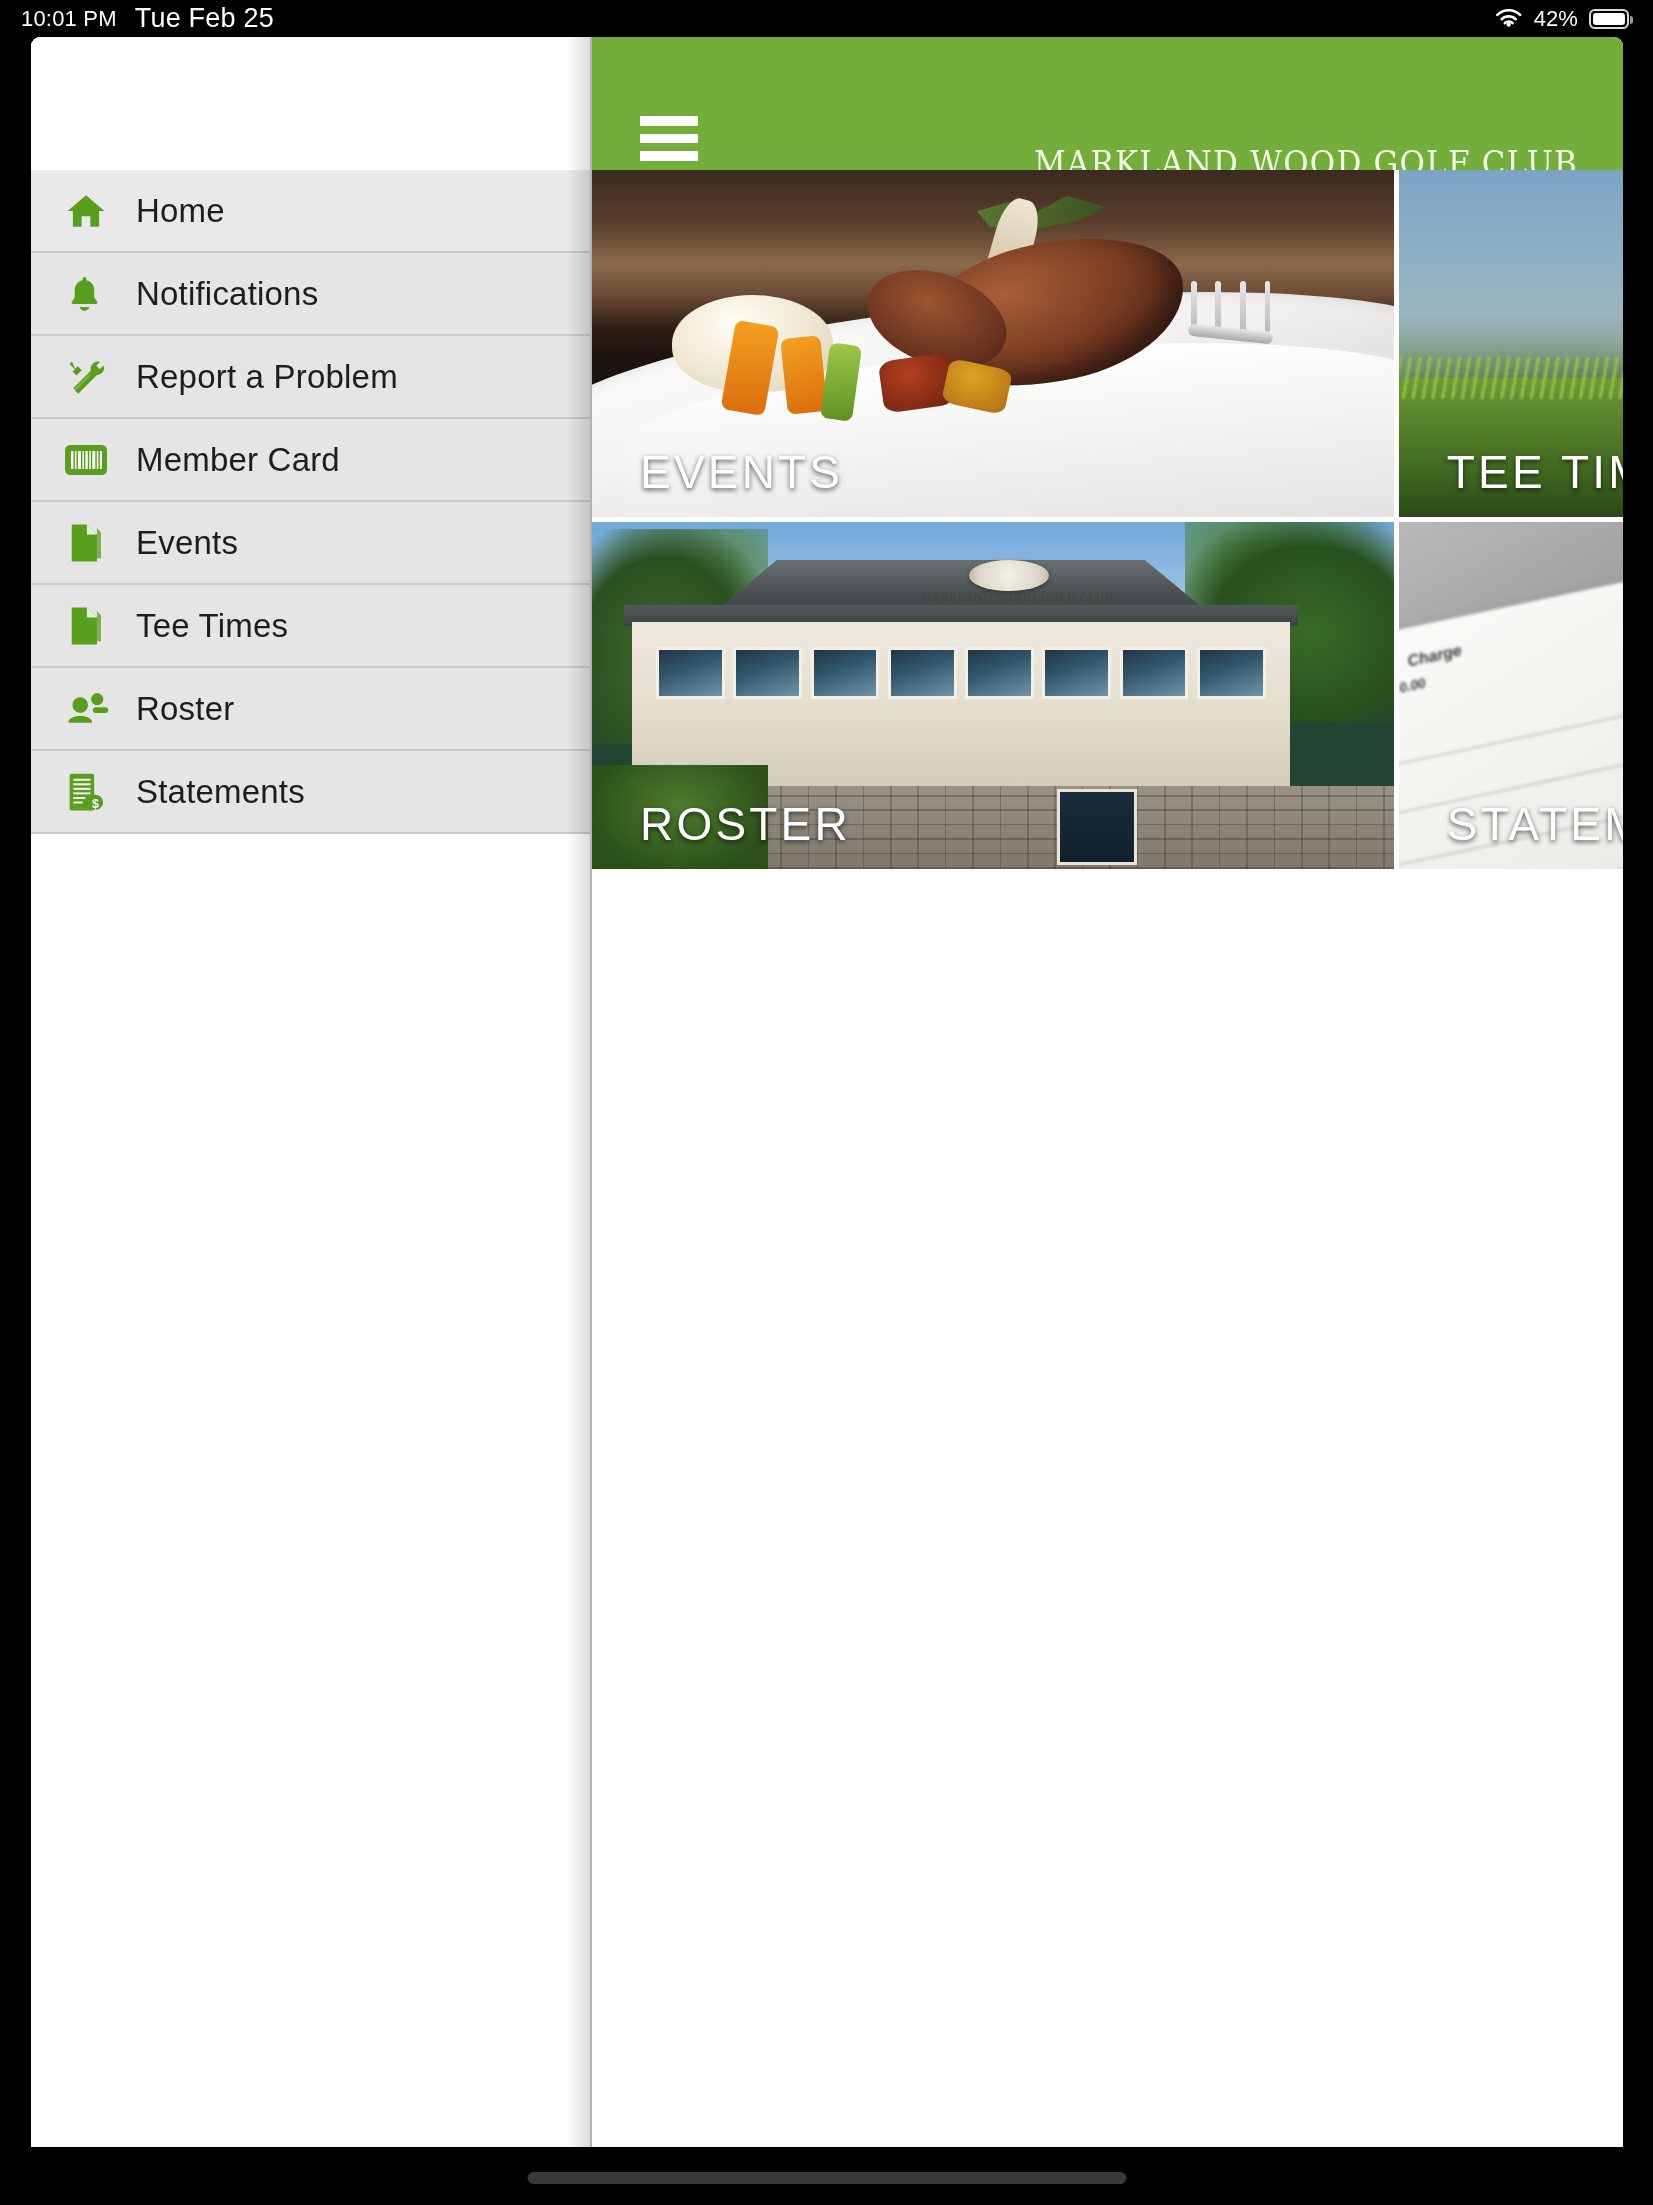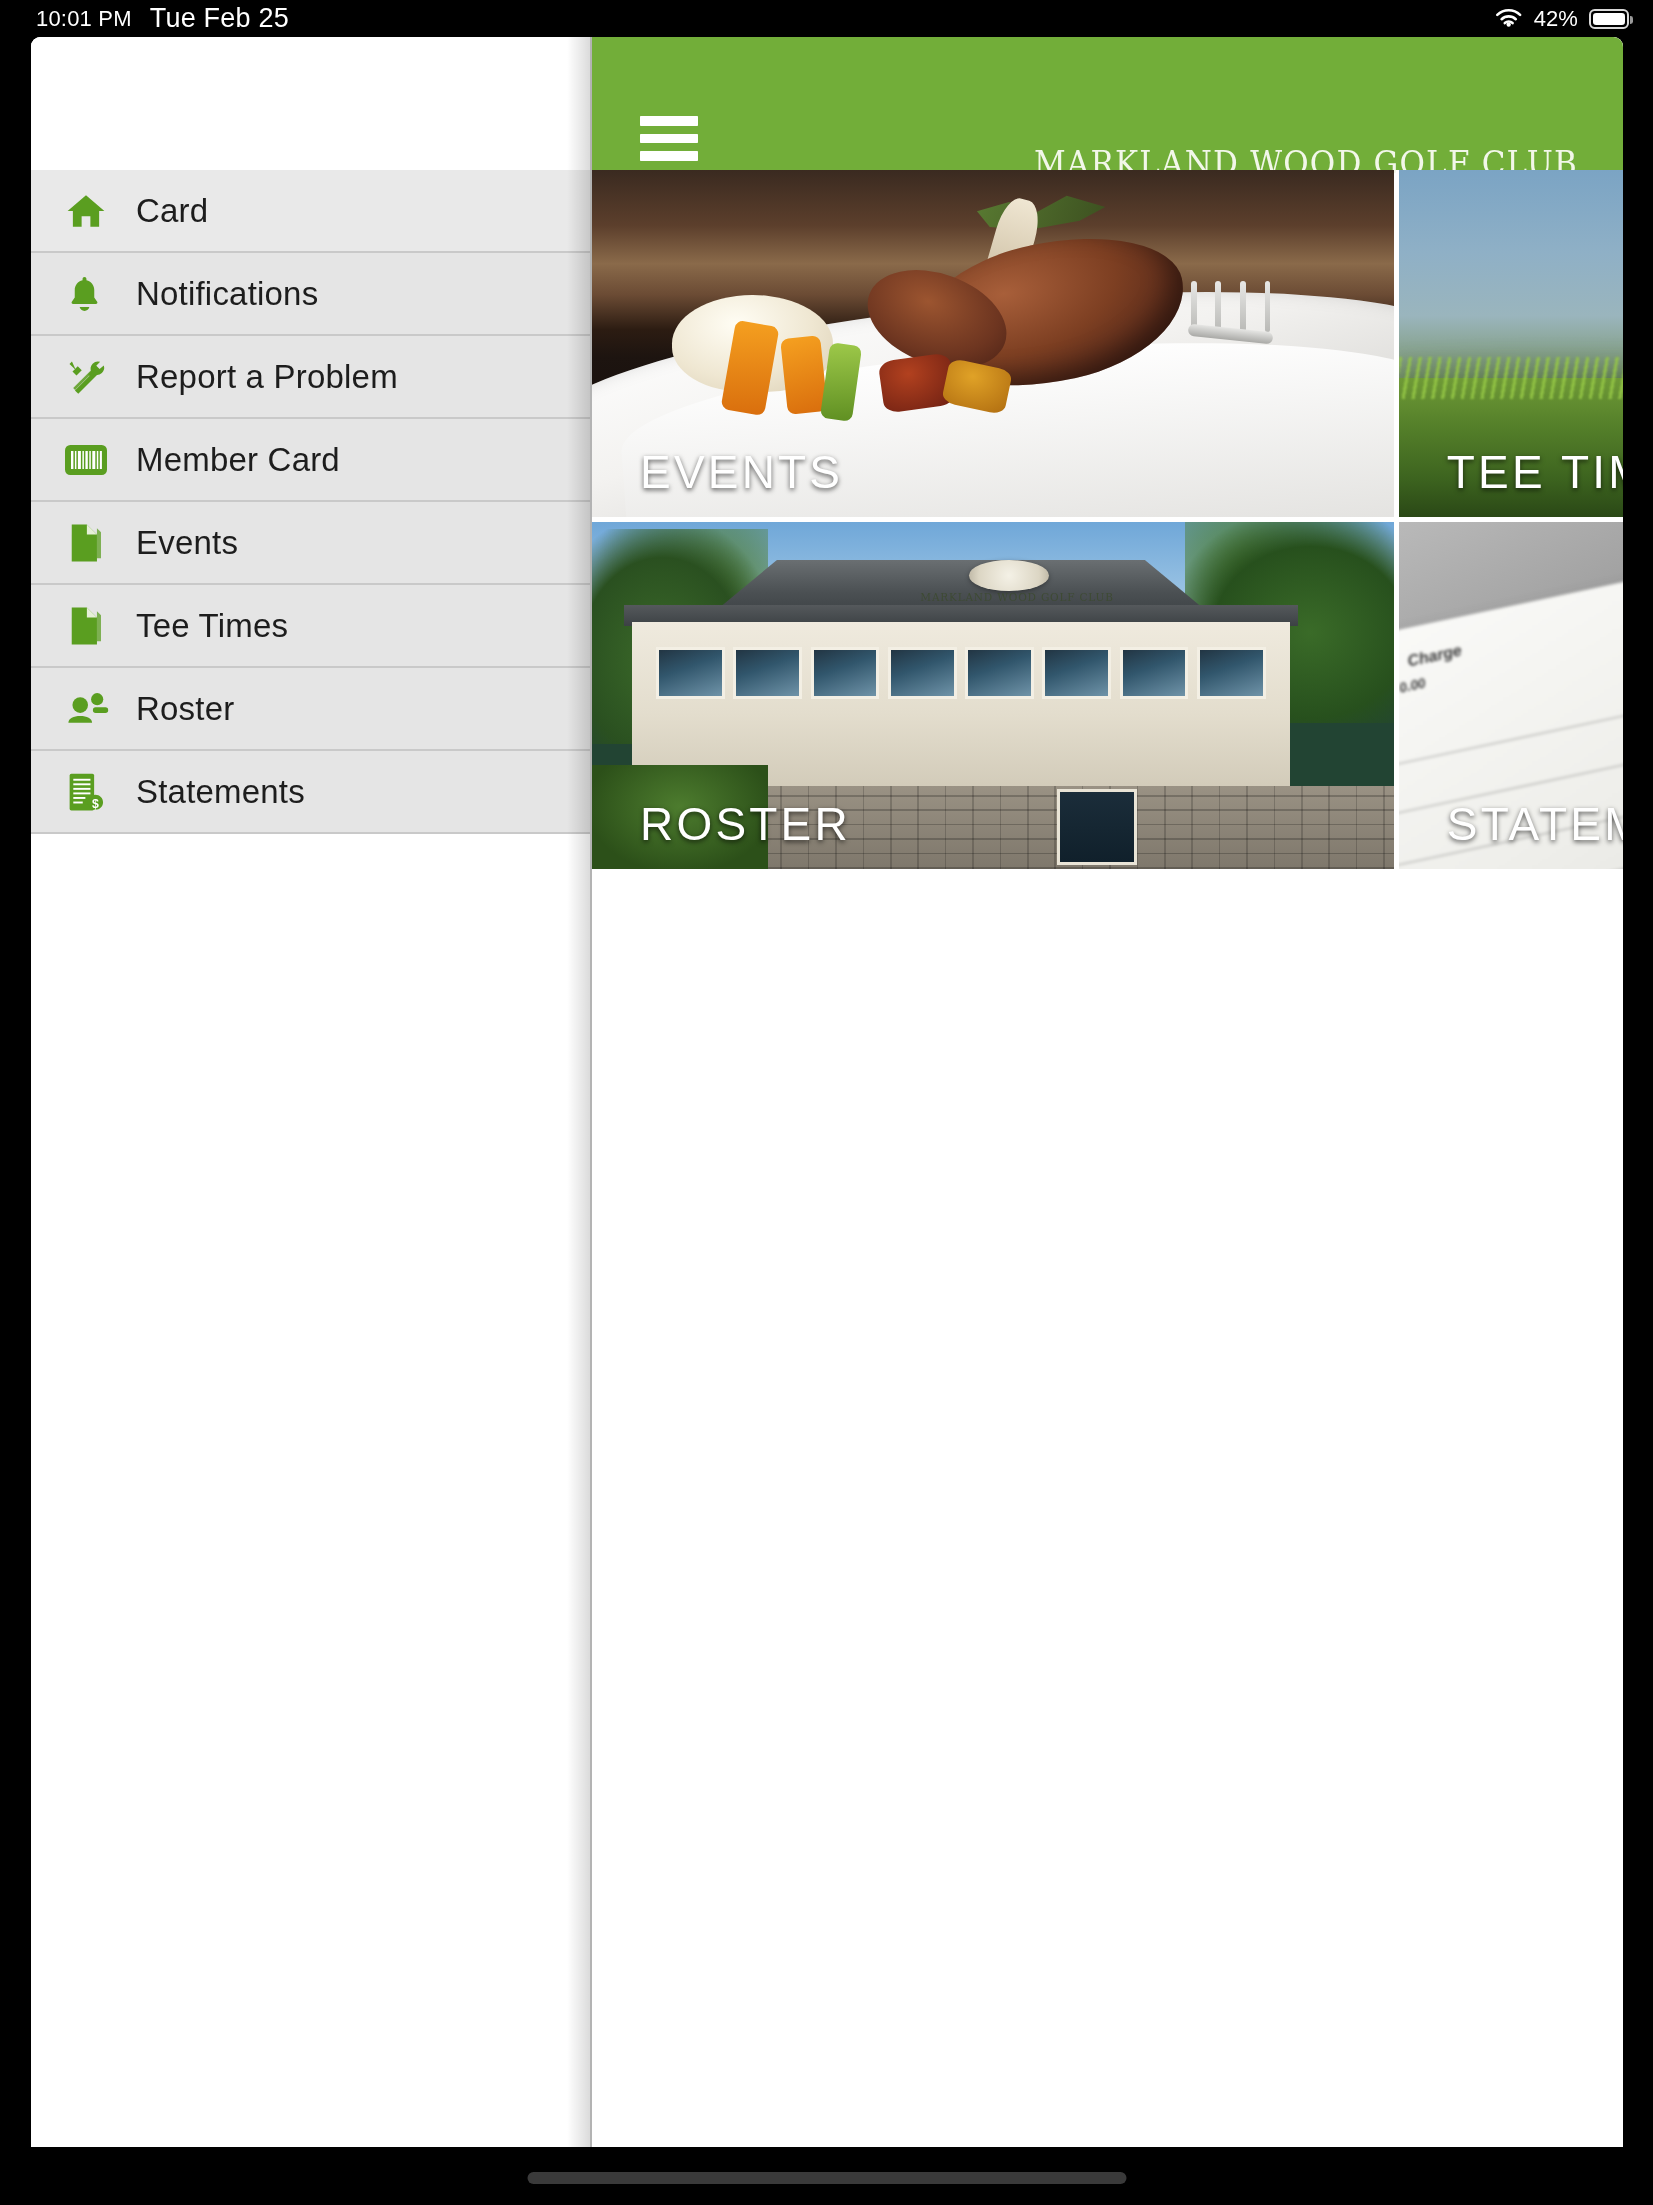--- a/index.html
+++ b/index.html
@@ -11,21 +11,21 @@
   }
 
   
   .status-bar {
     position: absolute; top: 0; left: 0;
     width: 1653px; height: 37px;
     display: flex; align-items: center;
     color: #ffffff;
   }
   .status-left {
-    position: absolute; left: 36px; top: 0; height: 37px;
+    position: absolute; left: 21px; top: 0; height: 37px;
     display: flex; align-items: center; gap: 18px;
   }
   .status-time { font-size: 22px; font-weight: 400; letter-spacing: 0.2px; }
   .status-date { font-size: 27px; font-weight: 500; letter-spacing: 0.2px; }
   .status-right {
     position: absolute; right: 24px; top: 0; height: 37px;
     display: flex; align-items: center; gap: 11.3px;
   }
   .wifi-icon { width: 27.4px; height: 21px; display: block; }
   .battery-pct { font-size: 22px; font-weight: 400; }
@@ -397,21 +397,21 @@
   <nav class="sidebar">
     <div class="sidebar-top-pad"></div>
     <ul class="menu-list">
 
       <li class="menu-item active">
         <span class="menu-icon">
           <svg width="42" height="42" viewBox="0 0 24 24" fill="#5a9e20">
             <path d="M12 3 1.5 12h3v9h5v-6h5v6h5v-9h3L12 3z"></path>
           </svg>
         </span>
-        <span class="menu-label">Card</span>
+        <span class="menu-label">Home</span>
       </li>
 
       <li class="menu-item">
         <span class="menu-icon">
           <svg width="39" height="42" viewBox="0 0 24 24" fill="#5a9e20">
             <path d="M12 1.6c-.7 0-1.2.5-1.2 1.2v.7C7.9 4.1 6 6.6 6 9.6v4.6l-1.8 2.6c-.4.6 0 1.4.8 1.4h14c.8 0 1.2-.8.8-1.4L18 14.2V9.6c0-3-1.9-5.5-4.8-6.1v-.7c0-.7-.5-1.2-1.2-1.2z"></path>
             <path d="M12 22.4c1.5 0 2.7-1 3-2.4H9c.3 1.4 1.5 2.4 3 2.4z"></path>
           </svg>
         </span>
         <span class="menu-label">Notifications</span>

